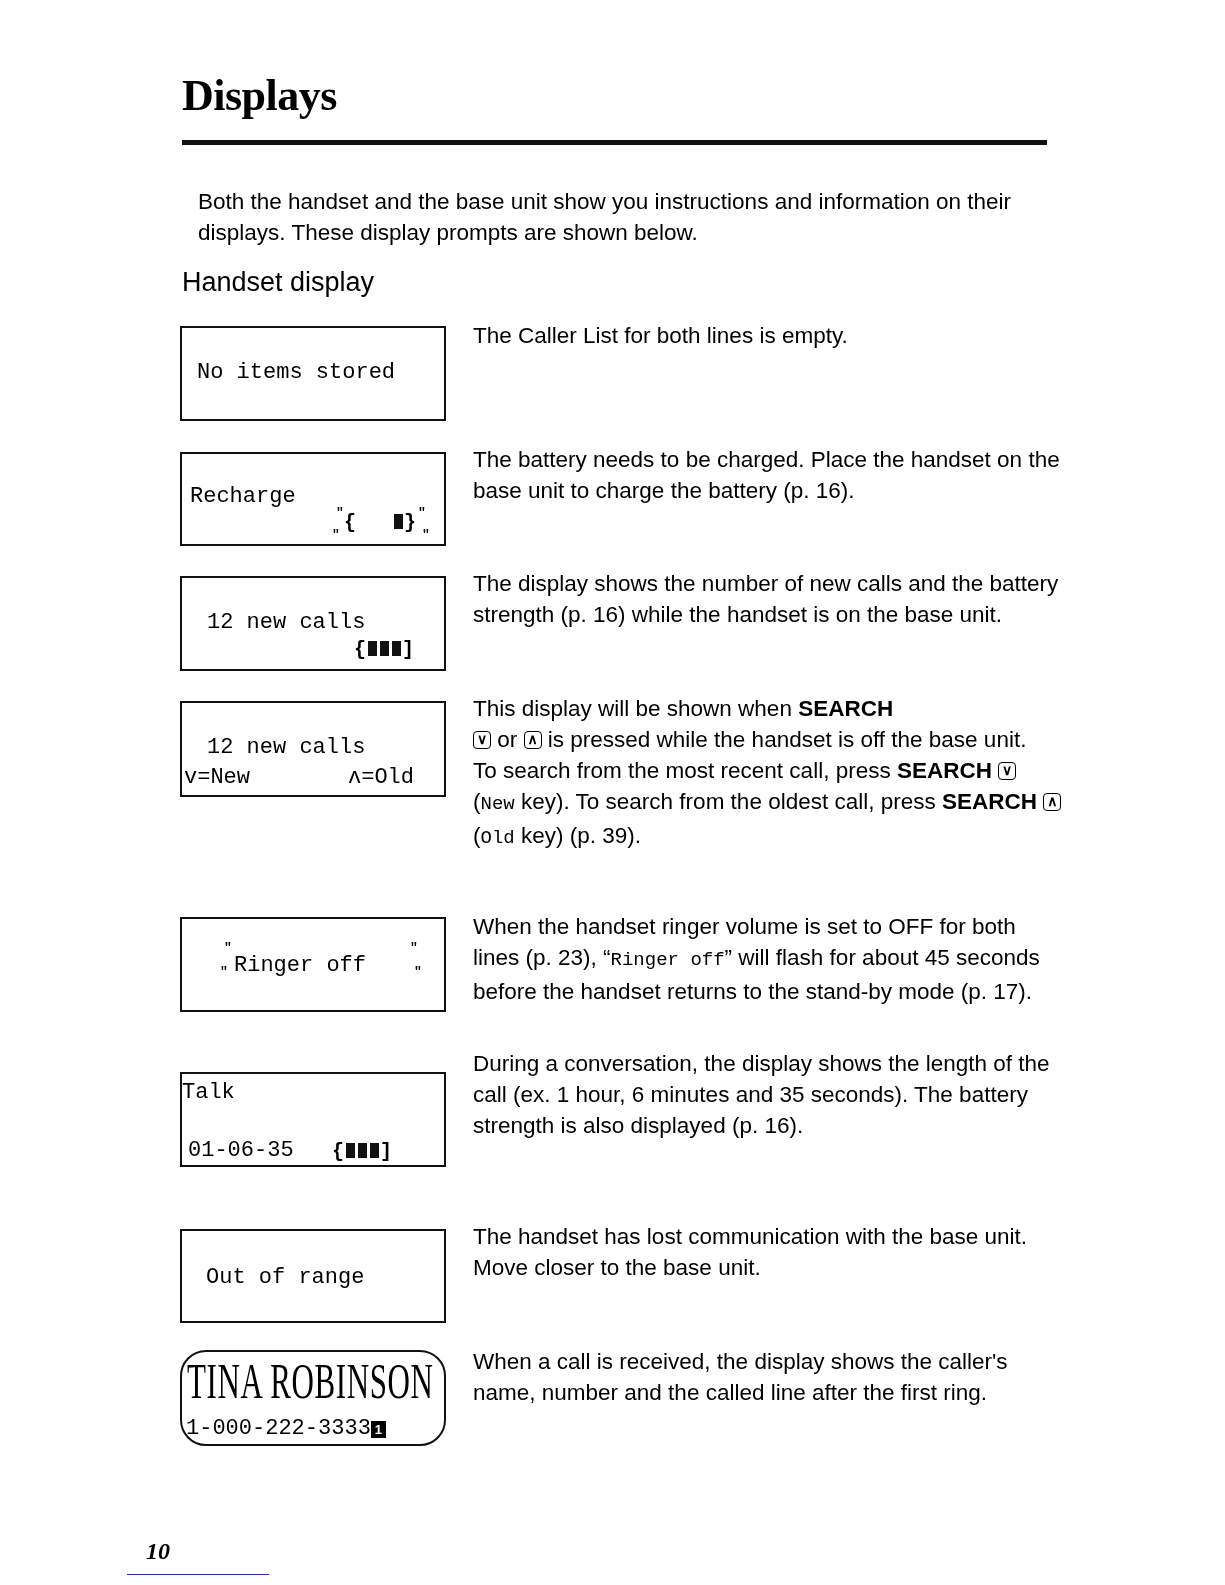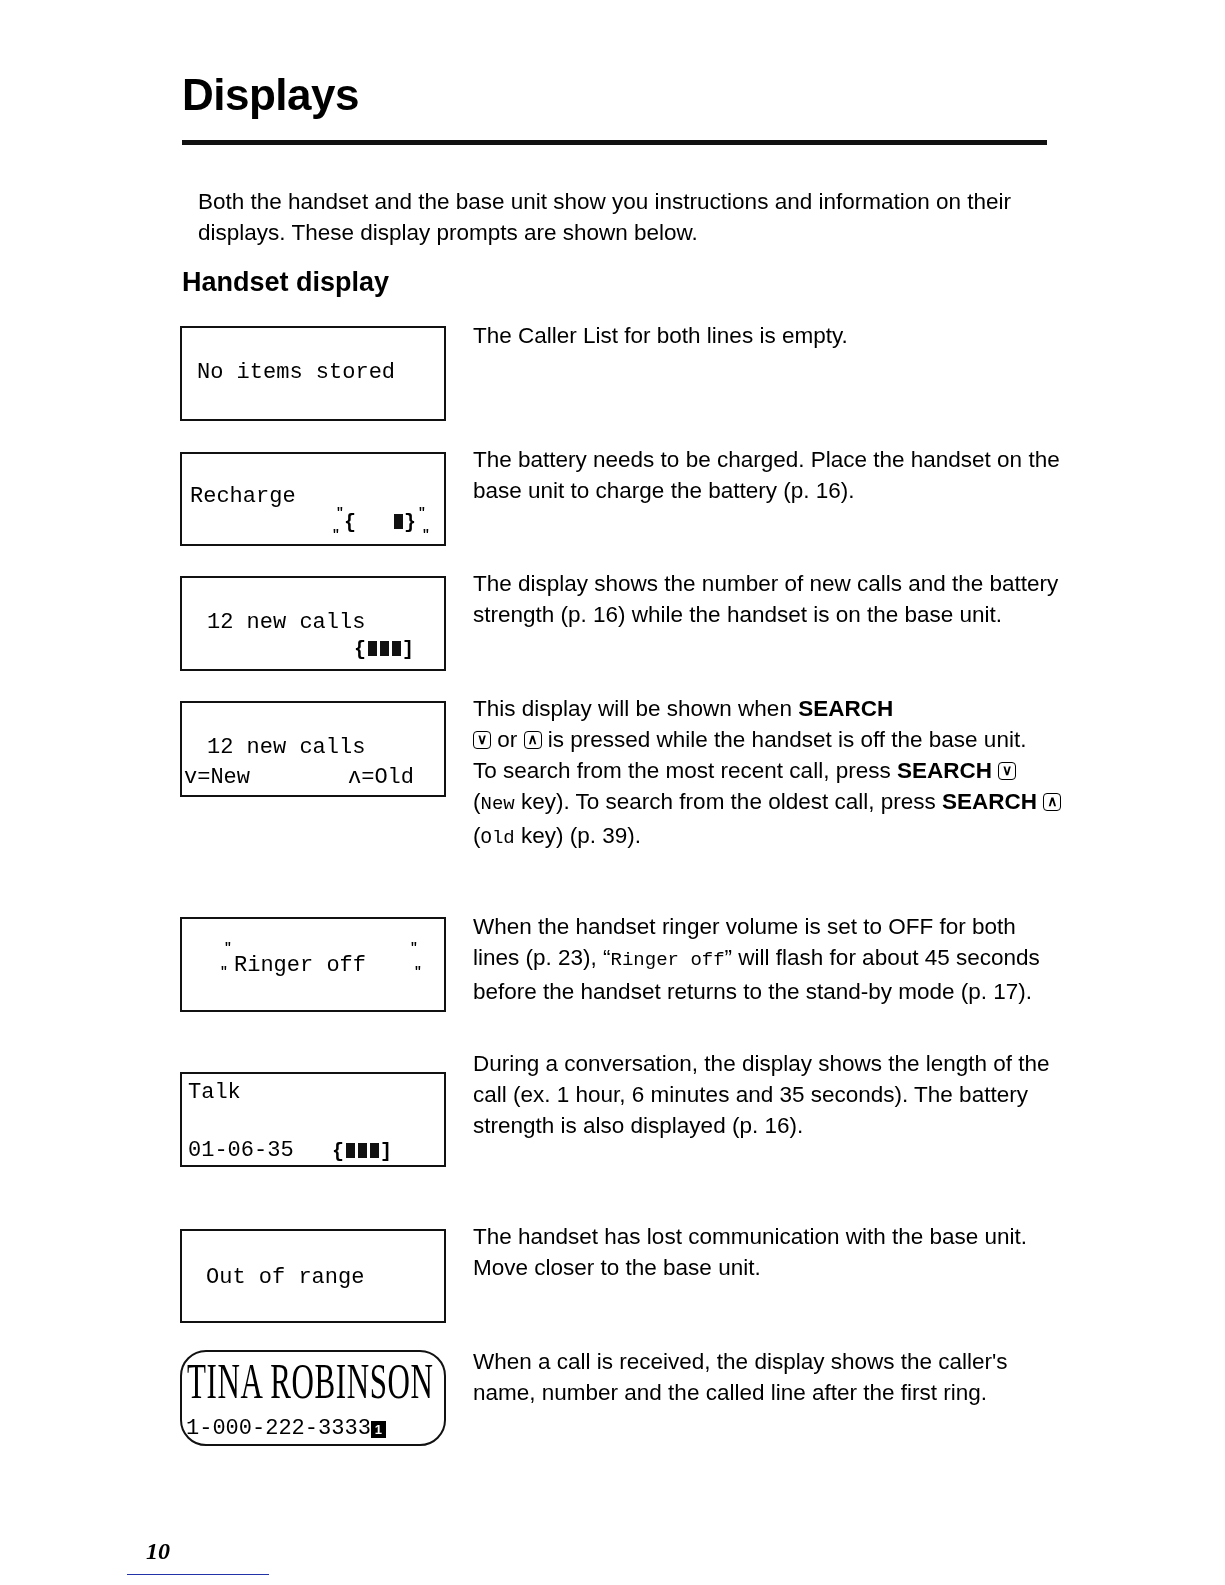--- a/index.html
+++ b/index.html
@@ -1,20 +1,20 @@
 <!DOCTYPE html>
 <html><head>
 <meta charset="utf-8">
 <style>
   html, body { margin: 0; padding: 0; background: #ffffff; }
   body { width: 1225px; height: 1585px; position: relative; overflow: hidden; color: #000; font-family: "Liberation Sans", sans-serif; }
-  .title { position: absolute; left: 182px; top: 70px; font-size: 44px; font-weight: bold; letter-spacing: -0.5px; margin: 0; }
+  .title { position: absolute; left: 182px; top: 70px; font-size: 44px; font-weight: bold; letter-spacing: -0.5px; margin: 0; font-family: Liberation Serif, serif; }
   .rule { position: absolute; left: 182px; top: 140px; width: 865px; height: 5px; background: #111; }
   .intro { position: absolute; left: 182px; top: 170px; font-size: 22.5px; line-height: 31px; width: 880px; margin: 16px; }
-  .subhead { position: absolute; left: 182px; top: 267px; font-size: 27px; font-weight: bold; margin: 0; }
+  .subhead { position: absolute; left: 182px; top: 267px; font-size: 27px; font-weight: normal; margin: 0; }
 
   .lcd { position: absolute; left: 180px; width: 266px; border: 2px solid #111; box-sizing: border-box;
          font-family: "Liberation Mono", "DejaVu Sans Mono", monospace; font-size: 22px; }
   .lcd .line { position: absolute; white-space: pre; }
   .desc { position: absolute; left: 473px; font-size: 22.5px; line-height: 31px; width: 590px; margin: 0; }
   .desc b { font-weight: bold; }
   .mono { font-family: "Liberation Mono", "DejaVu Sans Mono", monospace; font-size: 19px; }
   .key { display: inline-block; width: 18px; height: 18px; border: 1.6px solid #000; border-radius: 4px; vertical-align: -2px; position: relative; box-sizing: border-box; }
   .key span { position: absolute; left: 0; right: 0; top: -4px; text-align: center; font-size: 14px; font-weight: bold; line-height: 22px; }
 
@@ -75,21 +75,21 @@
   <span class="flash" style="left:38px;top:46px;">″</span>
   <span class="line" style="left:52px;top:34px;">Ringer off</span>
   <span class="flash" style="left:228px;top:22px;">″</span>
   <span class="flash" style="left:232px;top:46px;">″</span>
 </div>
 <p class="desc" style="top:911px;">
   <span>When the handset ringer volume is set to OFF for both lines (p. 23), “</span><span class="mono">Ringer off</span><span>” will flash for about 45 seconds before the handset returns to the stand-by mode (p. 17).</span>
 </p>
 
 <div class="lcd" style="top:1072px;height:95px;">
-  <span class="line" style="left:6px;top:6px;">Talk</span>
+  <span class="line" style="left:0;top:6px;">Talk</span>
   <span class="line" style="left:6px;top:64px;">01-06-35</span>
   <span class="line bat" style="left:150px;top:66px;">{<span class="cell"></span><span class="cell"></span><span class="cell"></span>]</span>
 </div>
 <p class="desc" style="top:1048px;">During a conversation, the display shows the length of the call (ex. 1 hour, 6 minutes and 35 seconds). The battery strength is also displayed (p. 16).</p>
 
 <div class="lcd" style="top:1229px;height:94px;">
   <span class="line" style="left:24px;top:34px;">Out of range</span>
 </div>
 <p class="desc" style="top:1221px;">The handset has lost communication with the base unit. Move closer to the base unit.</p>
 

